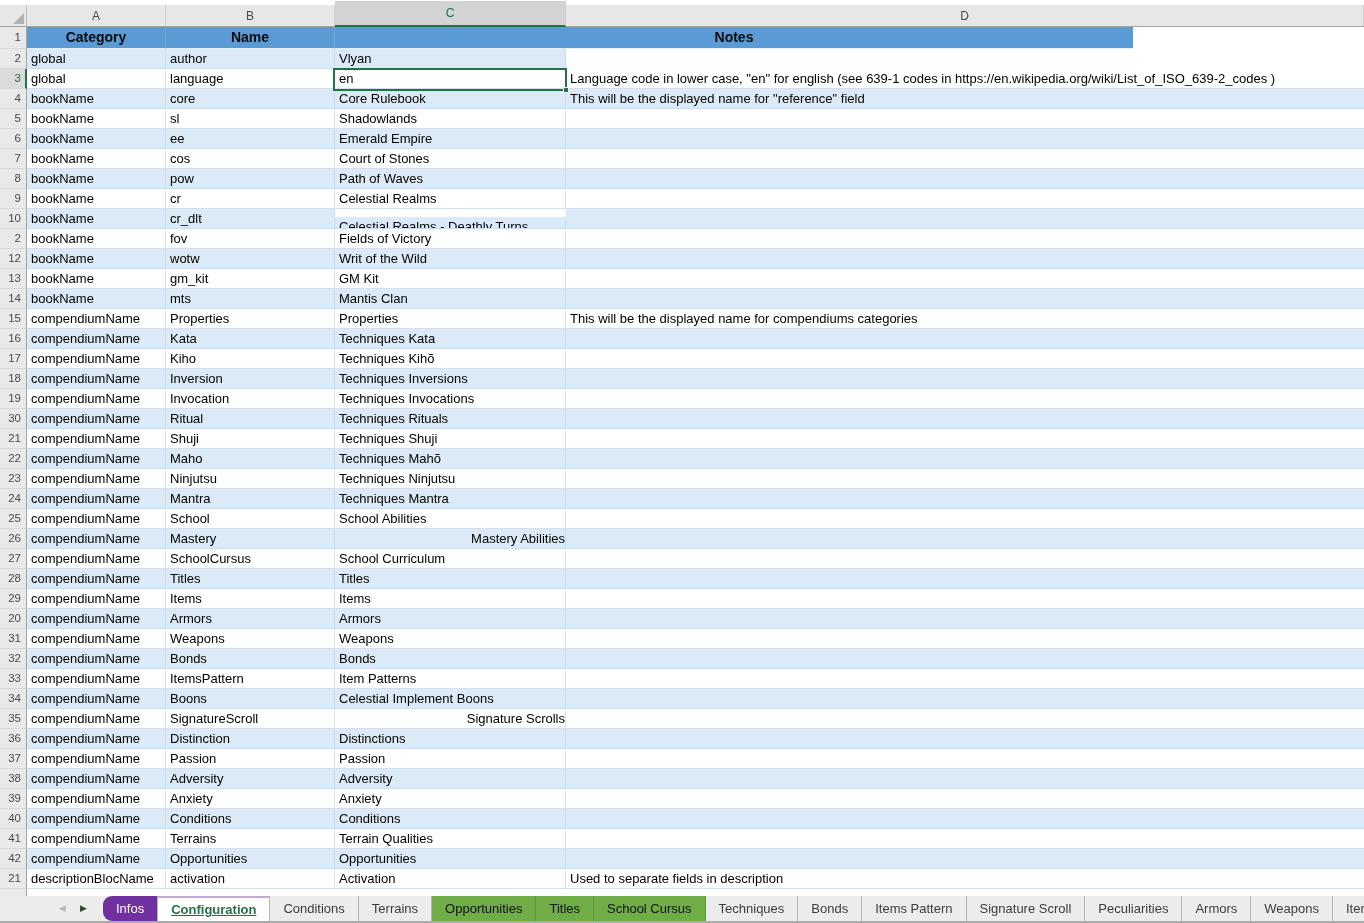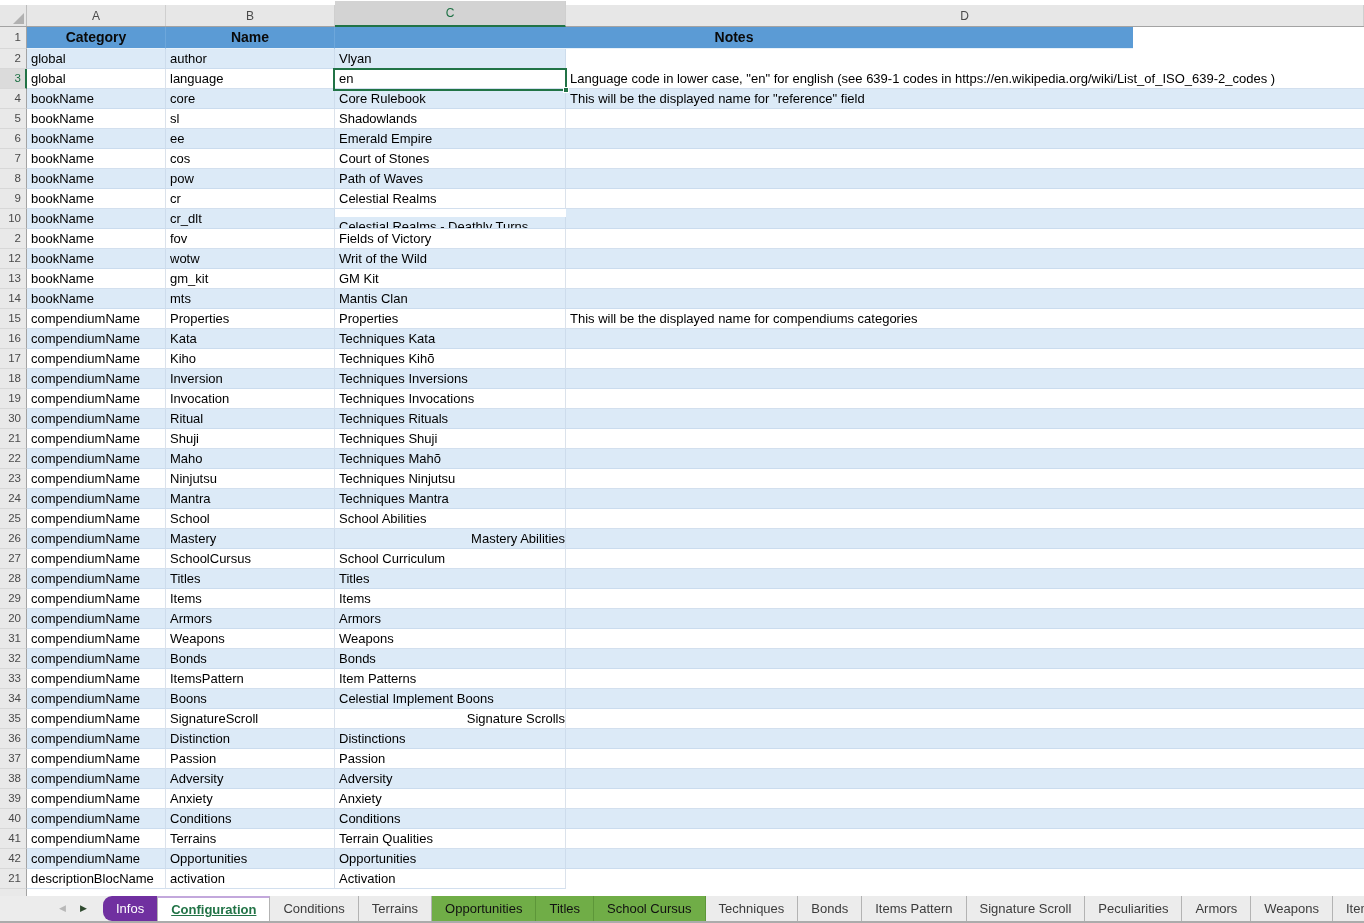--- a/index.html
+++ b/index.html
@@ -366,20 +366,21 @@
         <div class="cell" style="width: 139px;">compendiumName</div>
         <div class="cell" style="width: 169px;">Opportunities</div>
         <div class="cell" style="width: 231px;">Opportunities</div>
         <div class="cell last" style="width: 798px;"></div>
       </div>
       <div class="row">
         <div class="gutter">21</div>
         <div class="cell" style="width: 139px;">descriptionBlocName</div>
         <div class="cell" style="width: 169px;">activation</div>
         <div class="cell" style="width: 231px;">Activation</div>
+        <div class="cell last" style="width: 798px;">Used to separate fields in description</div>
       </div>
     </div>
 
   <div class="partial-row">
     <div class="partial-gutter"></div>
   </div>
 
   <div class="sel-box">
     <div class="sel-handle"></div>
   </div>

